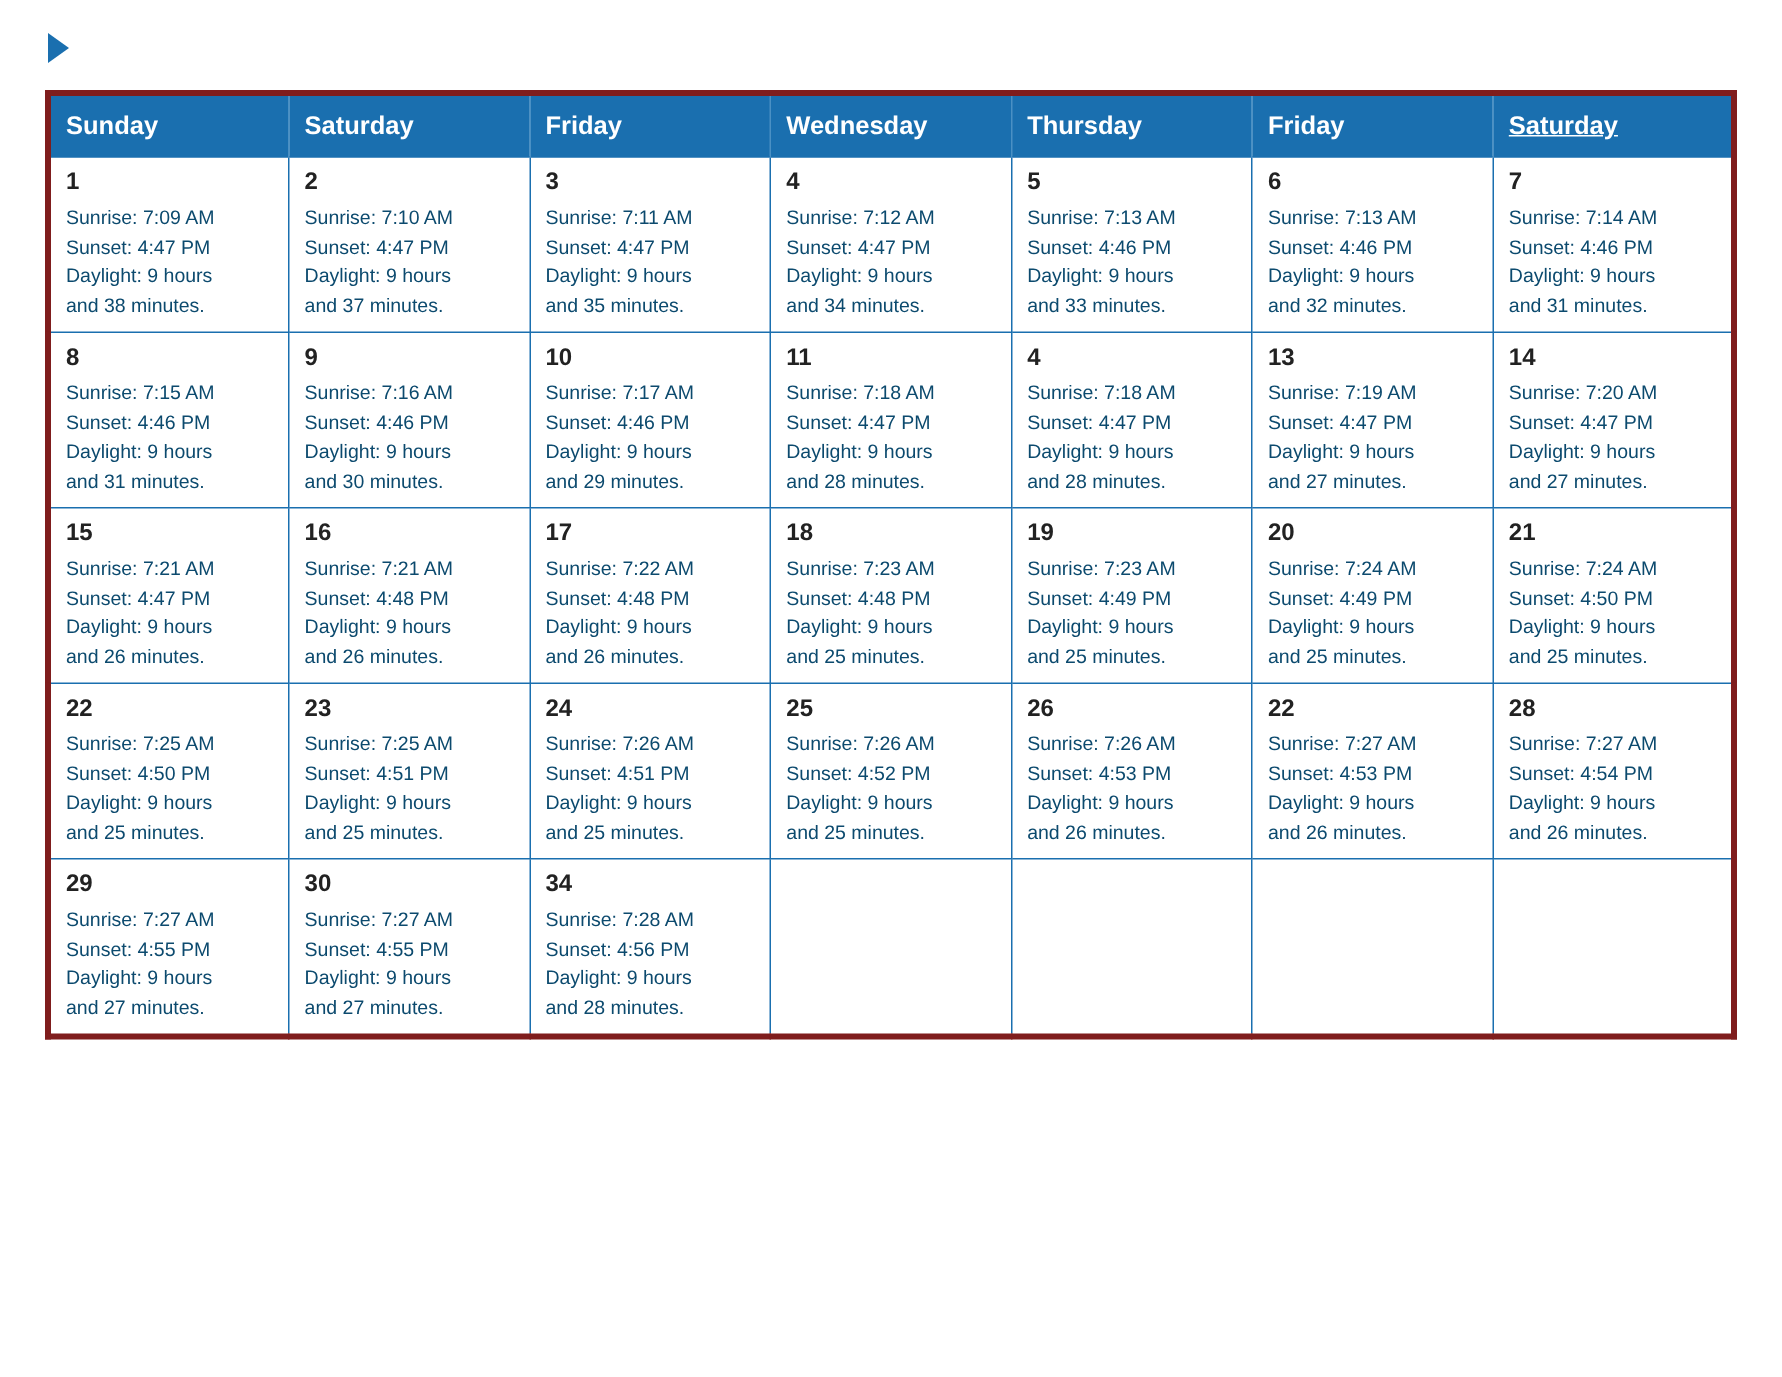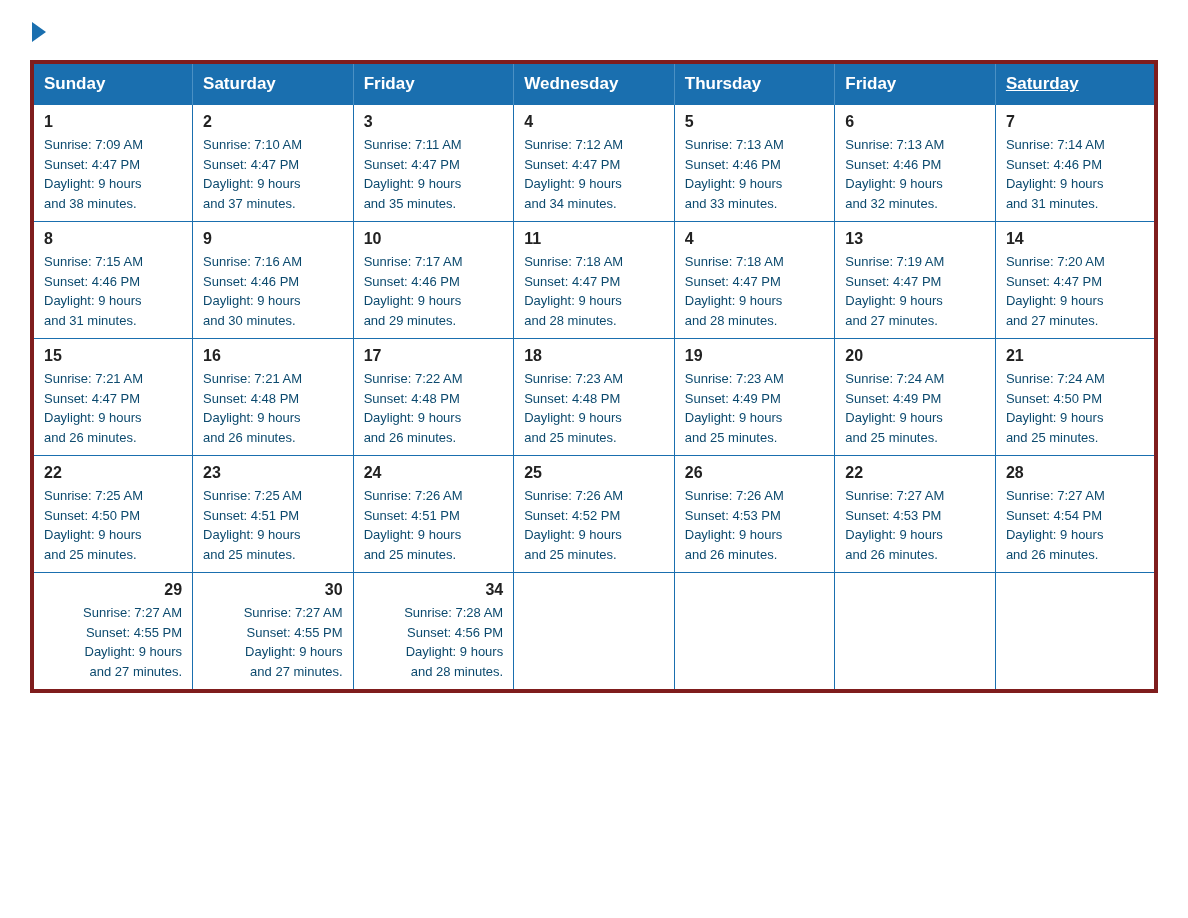--- a/index.html
+++ b/index.html
@@ -75,21 +75,20 @@
       border: 1px solid #1a6faf;
       vertical-align: top;
       padding: 8px 10px;
       width: 14.28%;
       font-size: 13px;
       color: #333;
       min-height: 100px;
     }
     .calendar tr:last-child td {
       border-bottom: 2px solid #1a6faf;
-      text-align: right;
     }
     .day-number {
       font-size: 16px;
       font-weight: bold;
       color: #222;
       display: block;
       margin-bottom: 4px;
     }
     .day-info {
       font-size: 13px;

